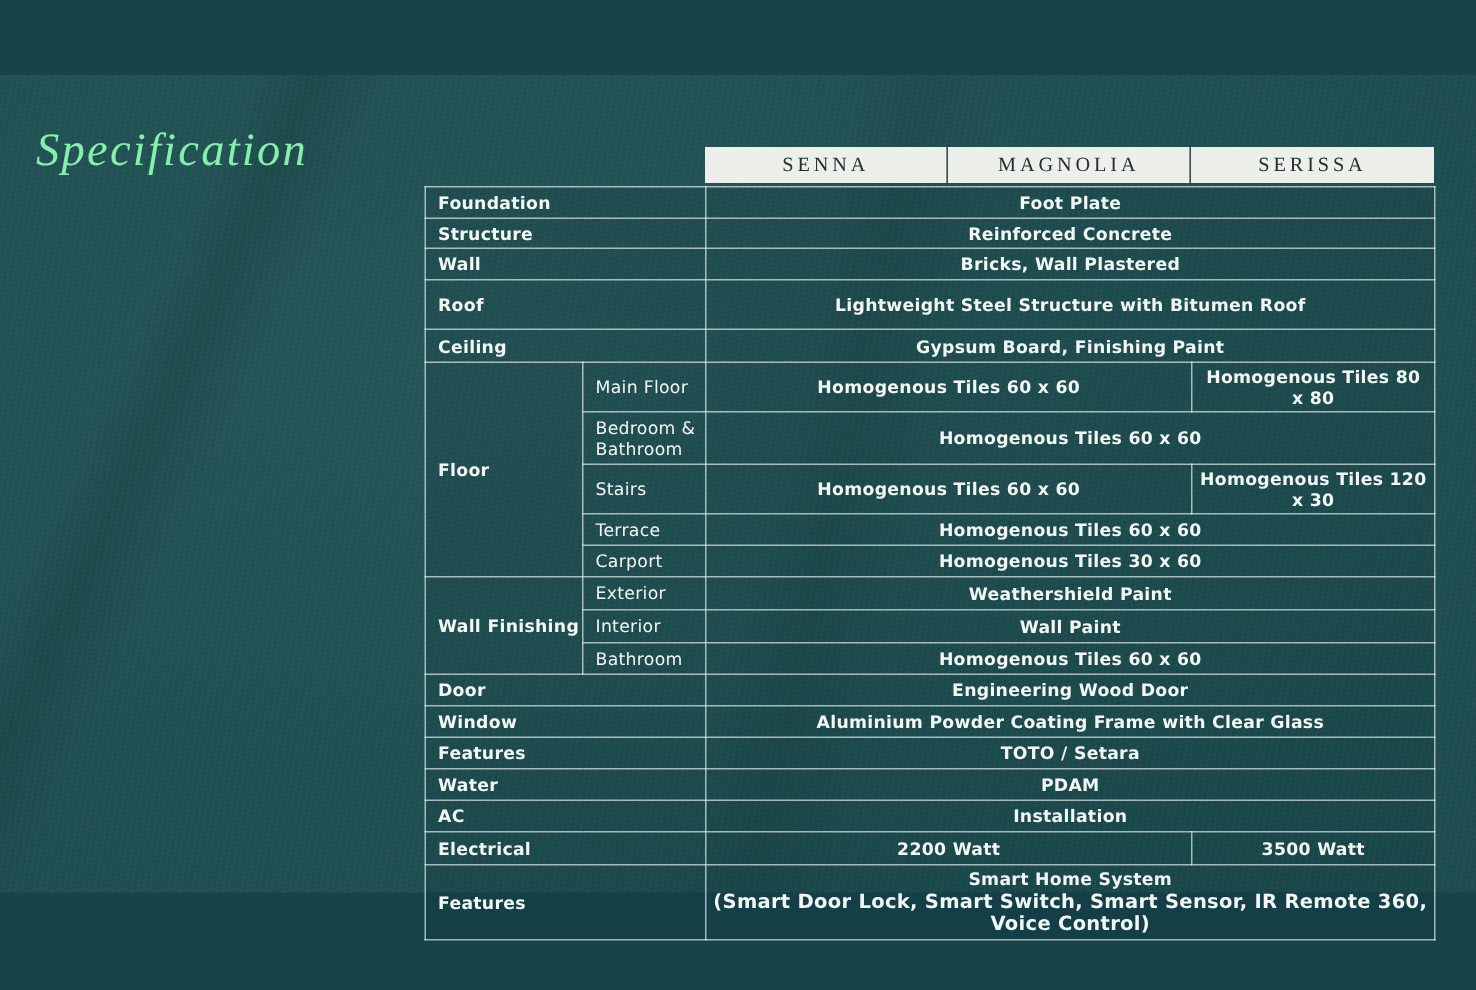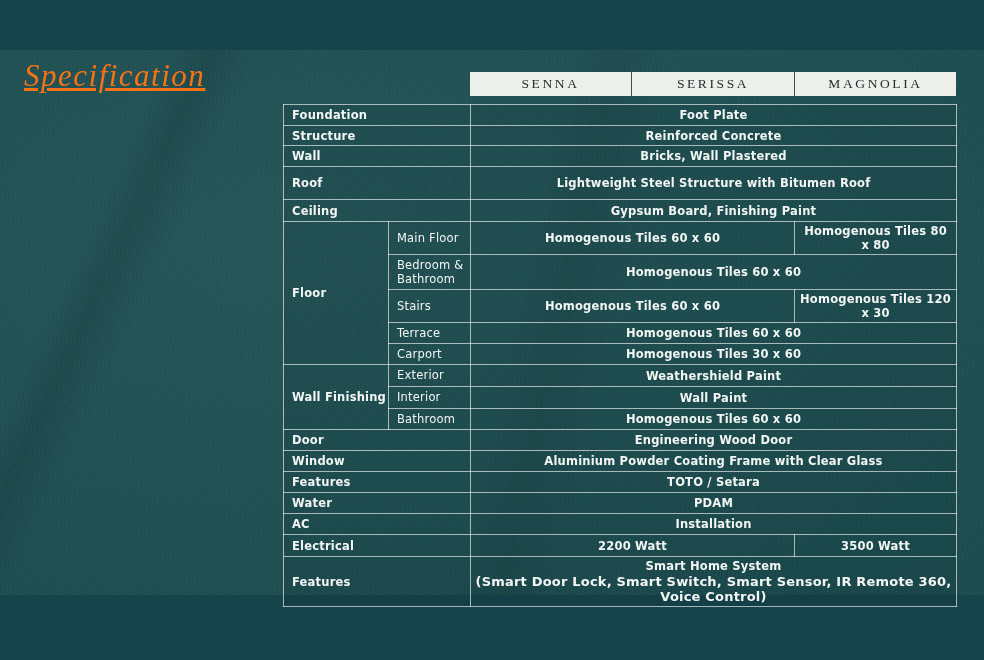--- a/index.html
+++ b/index.html
@@ -17,44 +17,43 @@
     background-color:#1e5053;
     background-image:
       repeating-linear-gradient(100deg, rgba(255,255,255,0.022) 0 1px, rgba(0,0,0,0) 1px 4px),
       repeating-linear-gradient(168deg, rgba(0,0,0,0.05) 0 1px, rgba(0,0,0,0) 1px 3px),
       linear-gradient(115deg, rgba(0,0,0,0) 14%, rgba(0,0,0,0.10) 17%, rgba(0,0,0,0) 21%),
       linear-gradient(102deg, rgba(0,0,0,0) 52%, rgba(0,0,0,0.06) 56%, rgba(0,0,0,0) 61%),
       radial-gradient(ellipse at 30% 35%, rgba(255,255,255,0.035), rgba(0,0,0,0.045));
   }
 
   .title {
-    position:absolute; left:24px; top:58px;
+    position:absolute; left:24px; top:82px;
     font-family:"Liberation Serif","DejaVu Serif",serif;
     font-style:italic; font-weight:500;
     font-size:31px; letter-spacing:1.5px;
-    color:#f97316;
-    text-decoration:underline;
+    color:#86efac;
   }
 
-  .table-wrap { position:absolute; left:283px; top:72px; width:673px; }
+  .table-wrap { position:absolute; left:283px; top:98px; width:673px; }
 
   
   .cols-header { display:flex; margin-left:187px; height:24px; }
   .hd {
     background:#edefeb; color:#232f2e;
     display:flex; align-items:center; justify-content:center;
     font-family:"Liberation Serif","DejaVu Serif",serif;
     font-size:13.5px; letter-spacing:2.6px; font-weight:400;
     border-left:1px solid #3f4c4b;
   }
   .hd:first-child { border-left:none; }
   .hd.c1 { width:161px; } .hd.c2 { width:163px; } .hd.c3 { width:162px; }
 
   table.spec {
-    margin-top:8px;
+    margin-top:2px;
     width:673px; table-layout:fixed; border-collapse:collapse;
     background:rgba(4,28,30,0.10);
   }
   table.spec { border:1.5px solid rgba(255,255,255,0.88); }
   table.spec td {
     border:1px solid rgba(255,255,255,0.62);
     color:#f2f6f5; font-size:11.5px; letter-spacing:0.2px;
     vertical-align:middle; overflow:hidden;
   }
   td.lbl  { font-weight:700; font-size:12px; padding-left:8px; letter-spacing:0.3px; }
@@ -67,22 +66,22 @@
 
 <div class="canvas">
   <div class="slide"></div>
 
   <div class="title">Specification</div>
 
   <div class="table-wrap">
 
     <div class="cols-header">
       <div class="hd c1">SENNA</div>
+      <div class="hd c3">MAGNOLIA</div>
       <div class="hd c2">SERISSA</div>
-      <div class="hd c3">MAGNOLIA</div>
     </div>
 
     <table class="spec">
       <colgroup>
         <col style="width:105px">
           <col style="width:82px">
         <col style="width:161px">
           <col style="width:163px">
           <col style="width:162px">
       </colgroup>

